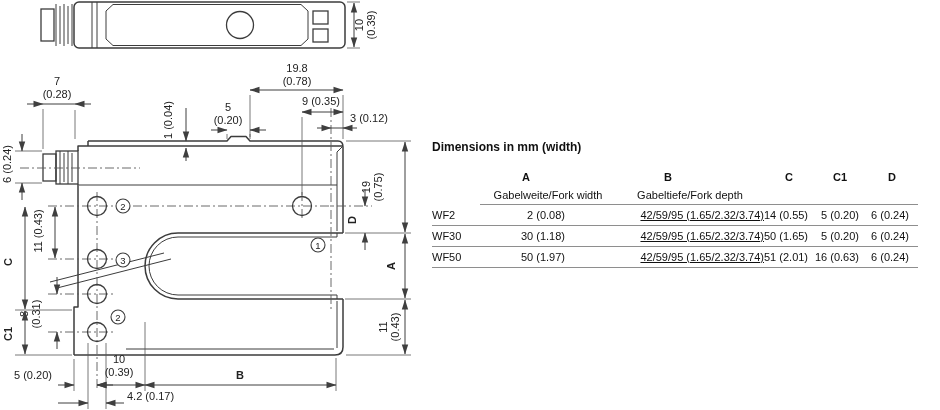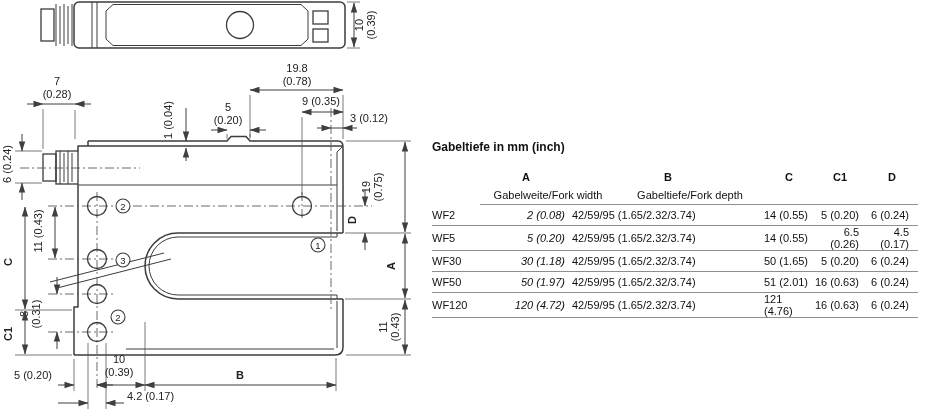--- a/index.html
+++ b/index.html
@@ -17,25 +17,25 @@
   .mark    { stroke:#3c3c3c; stroke-width:1.1; fill:#fff; }
   svg text.mtx { font-size:9.5px; }
 
   #tablepanel { position:absolute; left:432px; top:140px; width:505px; color:#111; }
   .tbl-title { font-size:12px; font-weight:bold; }
   #dimtable { border-collapse:collapse; table-layout:fixed; width:486px; margin-top:14px;
               font-size:11px; }
   #dimtable th { font-weight:bold; height:18px; padding:0; }
   #dimtable td { height:20px; padding:0; vertical-align:middle; }
   #dimtable .model { text-align:left;margin-top:20px; }
-  #dimtable .ra { text-align:right; padding-right:7px;font-style:italic; }
+  #dimtable .ra { text-align:right; padding-right:7px; }
   #dimtable .rc { text-align:left; padding-right:5px; }
   #dimtable .rc1 { text-align:right; padding-right:7px; }
   #dimtable .rd { text-align:right; padding-right:9px; }
-  #dimtable .cb { text-align:left; }
+  #dimtable .cb { text-align:right;text-decoration:underline; }
   #dimtable tr.sub td { height:18px; position:relative; }
   #dimtable tr.sub td.line { border-bottom:1px solid #8e8e8e; }
   #dimtable tr.sub span { position:absolute; left:50%; top:50%; transform:translate(-50%,-50%);
                           white-space:nowrap;padding-left:44px; }
   #dimtable tr.data + tr.data td { border-top:1px solid #8e8e8e; }
   #dimtable tr.data:last-child td { border-bottom:1px solid #8e8e8e; }
 </style>
 </head>
 <body>
 
@@ -272,21 +272,21 @@
         <text class="b" x="240" y="379" text-anchor="middle">B</text>
 
         <line class="dim" x1="58" y1="403" x2="88" y2="403" marker-end="url(#ar)"></line>
         <line class="dim" x1="124" y1="403" x2="106" y2="403" marker-end="url(#ar)"></line>
         <text x="127" y="400">4.2 (0.17)</text>
       </g>
     </g>
   </svg>
 
   <div id="tablepanel">
-    <div class="tbl-title">Gabeltiefe in mm (inch)</div>
+    <div class="tbl-title">Dimensions in mm (width)</div>
     <table id="dimtable">
       <colgroup>
         <col style="width:48px">
           <col style="width:92px">
           <col style="width:192px">
         <col style="width:50px">
           <col style="width:52px">
           <col style="width:52px">
       </colgroup>
       <tbody>
@@ -312,47 +312,31 @@
       </tr>
       <tr class="data">
         <td class="model">WF2</td>
         <td class="ra">2 (0.08)</td>
         <td class="cb">42/59/95 (1.65/2.32/3.74)</td>
         <td class="rc">14 (0.55)</td>
         <td class="rc1">5 (0.20)</td>
         <td class="rd">6 (0.24)</td>
       </tr>
       <tr class="data">
-        <td class="model">WF5</td>
-        <td class="ra">5 (0.20)</td>
-        <td class="cb">42/59/95 (1.65/2.32/3.74)</td>
-        <td class="rc">14 (0.55)</td>
-        <td class="rc1">6.5 (0.26)</td>
-        <td class="rd">4.5 (0.17)</td>
-      </tr>
-      <tr class="data">
         <td class="model">WF30</td>
         <td class="ra">30 (1.18)</td>
         <td class="cb">42/59/95 (1.65/2.32/3.74)</td>
         <td class="rc">50 (1.65)</td>
         <td class="rc1">5 (0.20)</td>
         <td class="rd">6 (0.24)</td>
       </tr>
       <tr class="data">
         <td class="model">WF50</td>
         <td class="ra">50 (1.97)</td>
         <td class="cb">42/59/95 (1.65/2.32/3.74)</td>
         <td class="rc">51 (2.01)</td>
         <td class="rc1">16 (0.63)</td>
         <td class="rd">6 (0.24)</td>
       </tr>
-      <tr class="data">
-        <td class="model">WF120</td>
-        <td class="ra">120 (4.72)</td>
-        <td class="cb">42/59/95 (1.65/2.32/3.74)</td>
-        <td class="rc">121 (4.76)</td>
-        <td class="rc1">16 (0.63)</td>
-        <td class="rd">6 (0.24)</td>
-      </tr>
     </tbody>
       </table>
   </div>
 </div>
 
 </body></html>

